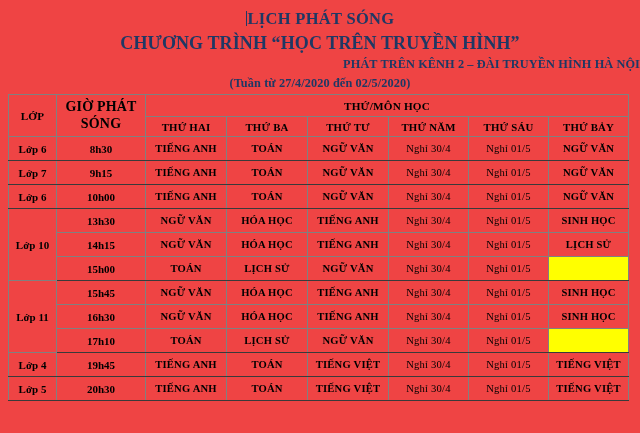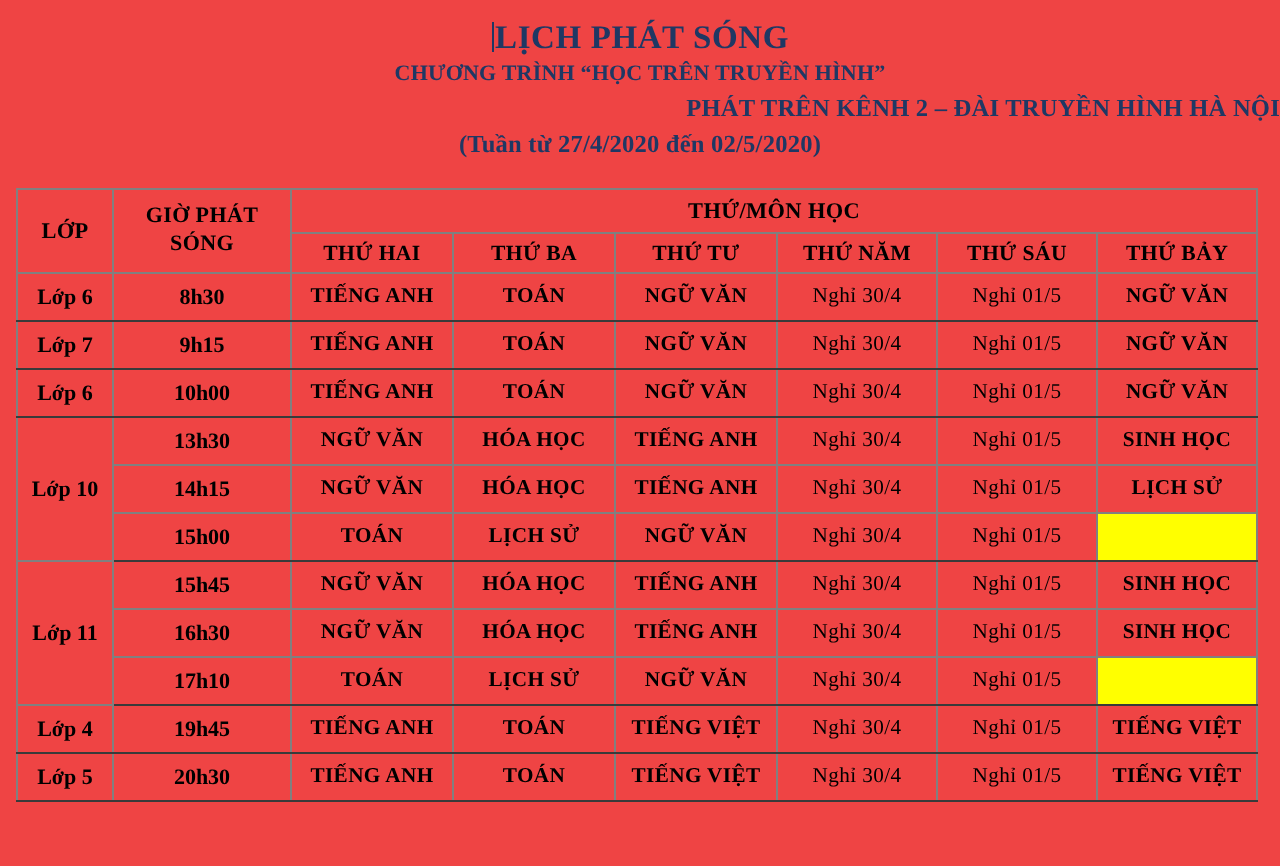--- a/index.html
+++ b/index.html
@@ -35,21 +35,21 @@
   }
   .caret {
     display: inline-block;
     width: 1px;
     height: 15px;
     background: #1F3864;
     vertical-align: -2px;
     margin-right: 1px;
   }
   .title-sub1 {
-    font-size: 11px;
+    font-size: 18px;
     font-weight: bold;
     line-height: 1.45;
     letter-spacing: 0.1px;
   }
   .title-sub2 {
     font-size: 12.3px;
     font-weight: bold;
     line-height: 1.45;
     letter-spacing: 0.1px;
     text-align: right;
@@ -83,21 +83,21 @@
     color: #000000;
   }
   
   table.sched { border: 1.6px solid #3a3a3a; }
   th.hdr {
     font-size: 11.2px;
     letter-spacing: 0.2px;
     border-color: #3a3a3a;
   }
   th.hdr-lop   { height: 42px; font-size: 11.2px; }
-  th.hdr-gio   { height: 42px; font-size: 11px; line-height: 1.2; }
+  th.hdr-gio   { height: 42px; font-size: 14px; line-height: 1.2; }
   th.hdr-group { height: 22px; font-size: 11.2px; }
   th.hdr-day   { height: 20px; font-size: 10.8px; }
 
   td.c-lop  { font-size: 11px; }
   td.c-gio  { font-size: 11px; }
   td.c-sub  { font-size: 10.6px; letter-spacing: 0.2px; }
   td.c-sub.rest { font-weight: normal; font-size: 10.6px; text-align: center; }
   td.c-sub.empty-yellow { background: #FFFF00; }
 
   tr.r-row td { height: 24px; }

